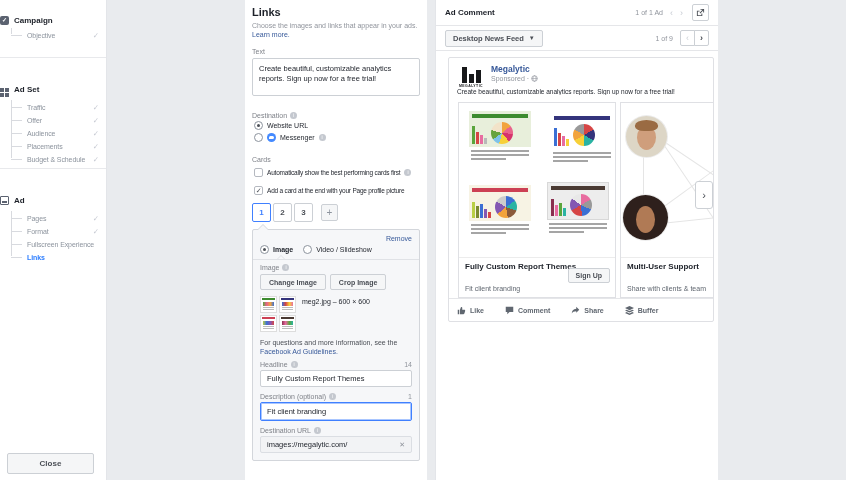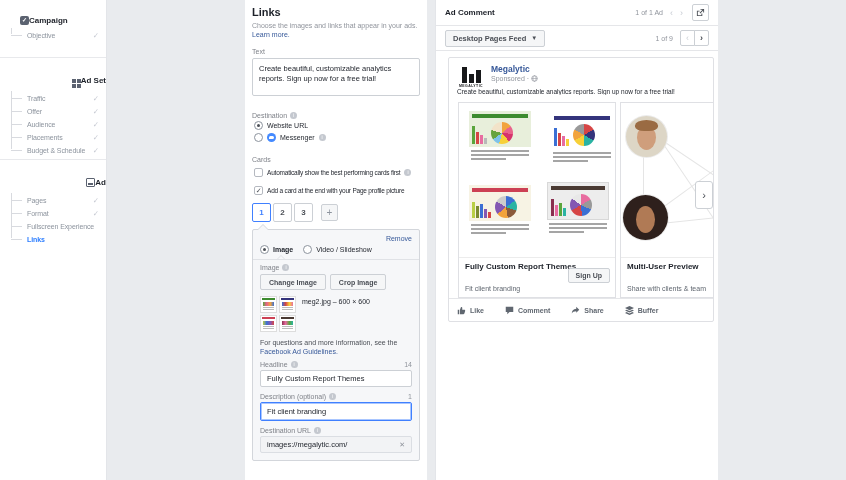--- a/index.html
+++ b/index.html
@@ -5,36 +5,36 @@
   * { box-sizing: border-box; margin: 0; padding: 0; }
   html,body { width:846px; height:480px; }
   body {
     position:relative; overflow:hidden;
     background:#e9ebee;
     font-family:"Liberation Sans", sans-serif;
     color:#1d2129; font-size:7.5px;
   }
   
   .sidebar { position:absolute; left:0; top:0; width:107px; height:480px; background:#fff; border-right:1px solid #e3e5e9; padding-top:14px; }
-  .s-header { display:flex; align-items:center; padding-left:20px; height:13px; font-size:8px; font-weight:bold; color:#1d2129; }
+  .s-header { display:flex; align-items:center; gap:5px; padding-left:0; height:13px; font-size:8px; font-weight:bold; color:#1d2129; }
   .ic-campaign { width:9px; height:9px; background:#5b6270; border-radius:2px; color:#fff; font-size:6px; line-height:9px; text-align:center; }
   .ic-campaign::after { content:"✓"; }
   .ic-adset { width:4px; height:4px; background:#5b6270; box-shadow:5px 0 #5b6270, 0 5px #5b6270, 5px 5px #5b6270; margin-right:5px; }
   .ic-ad { width:9px; height:9px; border:1px solid #5b6270; border-radius:1px; position:relative; }
   .ic-ad::after { content:""; position:absolute; left:1px; right:1px; bottom:1px; height:2px; background:#5b6270; }
   .tree { position:relative; }
   .tree::before { content:""; position:absolute; left:11px; top:-1px; height:calc(100% - 7px); width:1px; background:#d8dadf; }
   .t-item { position:relative; height:13px; line-height:13px; padding-left:27px; padding-right:7px; display:flex; align-items:center; font-size:7px; letter-spacing:-0.1px; color:#8d949e; cursor:pointer; }
   .t-item::before { content:""; position:absolute; left:11px; top:6px; width:11px; height:1px; background:#d8dadf; }
   .t-item .lbl { flex:1; white-space:nowrap; overflow:hidden; }
   .t-item .chk { color:#c6cad2; font-size:7.5px; }
   .t-item.active .lbl { color:#2d7eff; font-weight:bold; }
   .tree1 { margin-top:2px; }
   .s-div1 { height:1px; background:#e8e9ec; margin-top:15px; }
-  .h2 { margin-top:16px;justify-content:flex-end; }
+  .h2 { margin-top:25px; }
   .tree2 { margin-top:5px; }
   .s-div2 { height:1px; background:#e8e9ec; margin-top:2px; }
   .close-btn { position:absolute; left:7px; bottom:6px; width:87px; height:21px; background:#f5f6f7; border:1px solid #ccd0d5; border-radius:2px; font-size:8px; font-weight:bold; color:#4b4f56; text-align:center; line-height:19px; cursor:pointer; }
   
   .formcol { position:absolute; left:245px; top:0; width:182px; height:480px; background:#fff; padding:6px 7px 0; }
   .f-title { font-size:11px; font-weight:bold; line-height:13px; }
   .f-sub { margin-top:2px; font-size:7px; line-height:9px; color:#90949c; }
   .link { color:#365899; cursor:pointer; }
   .f-label { display:flex; align-items:center; gap:3px; font-size:7px; color:#7f8289; }
   .m-text-label { margin-top:9px; }
@@ -213,20 +213,21 @@
       <span class="lbl">Format</span>
       <span class="chk">✓</span>
     </div>
     <div class="t-item">
       <span class="lbl">Fullscreen Experience</span>
     </div>
     <div class="t-item active">
       <span class="lbl">Links</span>
     </div>
   </div>
+  <div class="close-btn">Close</div>
 </div>
 
 <div class="formcol">
   <div class="f-title">Links</div>
   <div class="f-sub"><span>Choose the images and links that appear in your ads.</span> <span class="link">Learn more.</span></div>
 
   <div class="f-label m-text-label">Text</div>
   <div class="ta">Create beautiful, customizable analytics reports. Sign up now for a free trial!</div>
 
   <div class="f-label m-dest-label">
@@ -342,21 +343,21 @@
     <span class="chev">‹</span>
     <span class="chev">›</span>
     <div class="extbtn">
       <svg width="9" height="9" viewBox="0 0 10 10">
           <path d="M1 3v6h6V6H6v2H2V4h2V3H1zm4-2v1h2.3L4 5.3l.7.7L8 2.7V5h1V1H5z" fill="#4b4f56"></path>
         </svg>
     </div>
   </div>
   <div class="p-row2">
     <div class="dd">
-      <span>Desktop Pages Feed</span>
+      <span>Desktop News Feed</span>
       <span class="caret">▼</span>
     </div>
     <div class="sp"></div>
     <span class="pager">1 of 9</span>
     <div class="pgbtn first">‹</div>
     <div class="pgbtn last">›</div>
   </div>
 
   <div class="ad-card">
     <div class="logo">
@@ -468,21 +469,21 @@
         <div class="c-img net">
           <i class="l1"></i>
             <i class="l2"></i>
             <i class="l3"></i>
             <i class="l4"></i>
             <i class="l5"></i>
           <div class="av man"></div>
           <div class="av woman"></div>
         </div>
         <div class="c-foot">
-          <div class="hl">Multi-User Preview</div>
+          <div class="hl">Multi-User Support</div>
           <div class="ds">Share with clients &amp; team</div>
         </div>
       </div>
     </div>
     <div class="next-btn">›</div>
 
     <div class="ad-actions">
       <div class="act">
         <svg width="9" height="9" viewBox="0 0 12 12">
             <path fill="#606770" d="M1 5h2v6H1zM4 11h4.5c.6 0 1.1-.4 1.3-1l1.1-3.4c.2-.7-.3-1.6-1-1.6H7V2.3C7 1.3 5.8.8 5.2 1.6L4 5v6z"></path>

